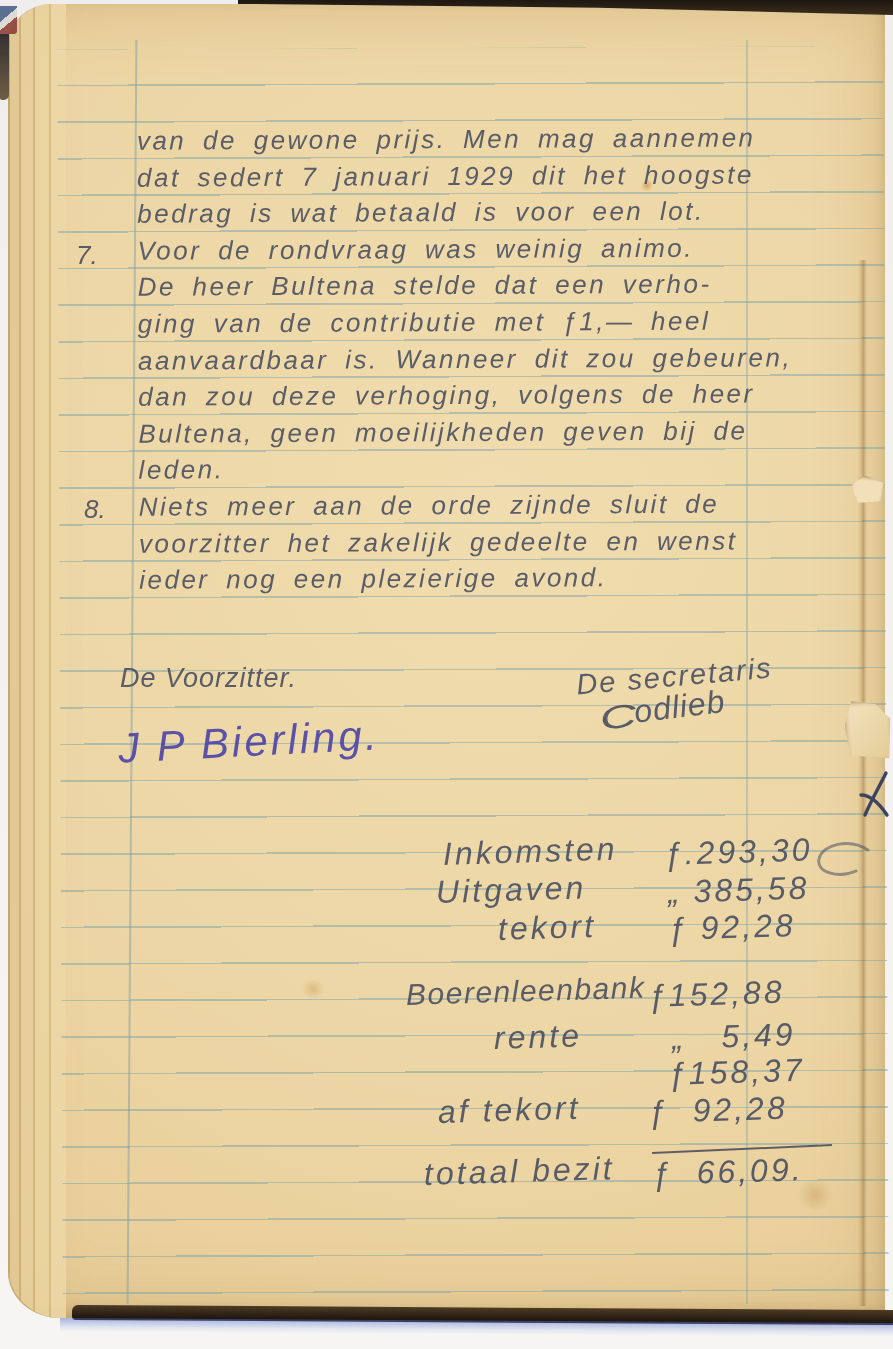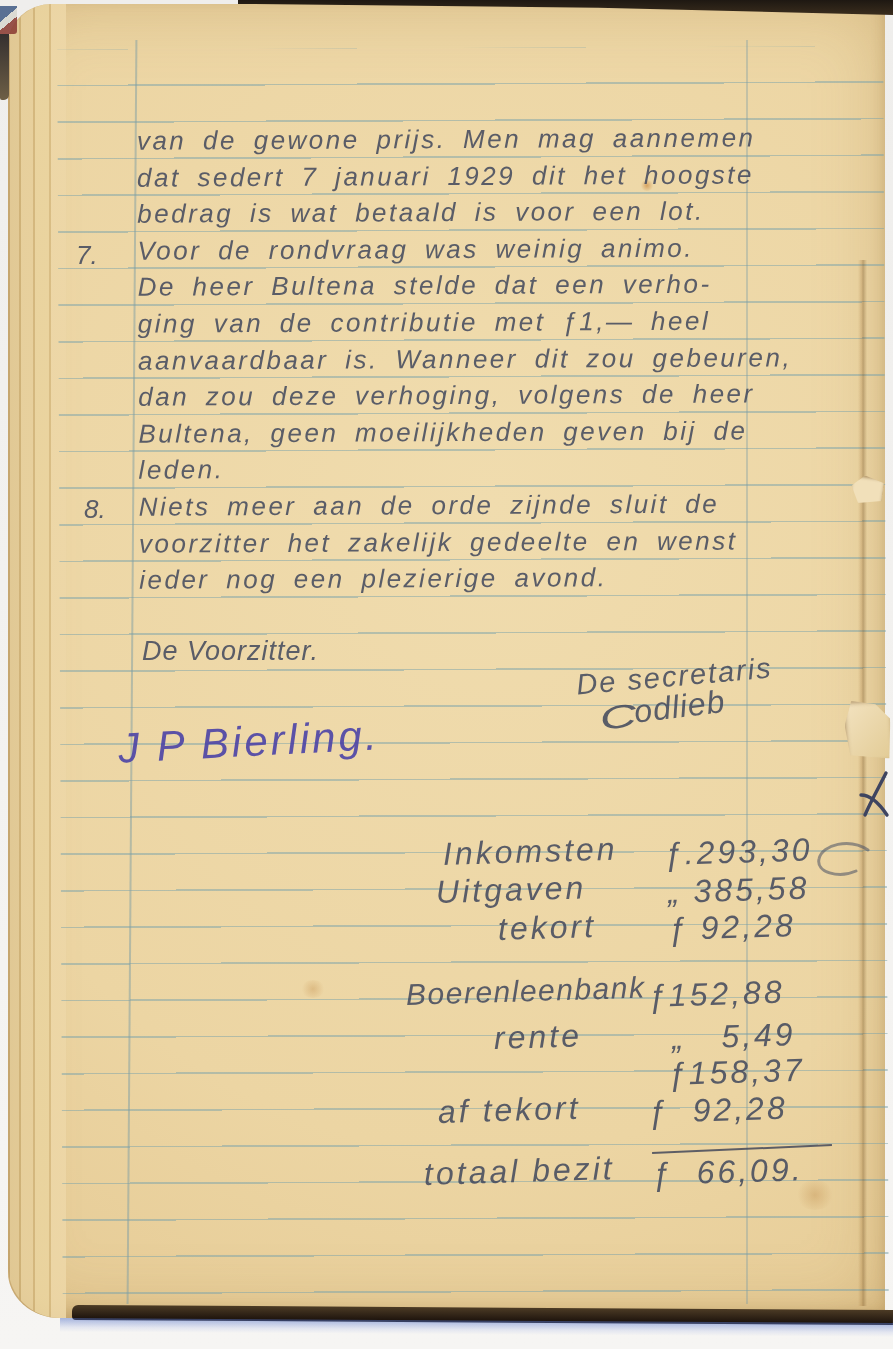--- a/index.html
+++ b/index.html
@@ -56,21 +56,21 @@
   
   .hw{font-style:italic;color:rgba(64,70,92,.85);}
   .text-col{position:absolute;left:138px;top:124px;width:640px;font-size:26px;
         letter-spacing:2.5px;word-spacing:7px;transform:rotate(-.3deg);}
   .text-col .line{height:36.6px;white-space:nowrap;}
   .item-num{position:absolute;font-size:26px;}
   .num-7{left:76px;top:240px;}
   .num-8{left:84px;top:494px;}
 
   .sig{position:absolute;white-space:nowrap;}
-  .sig-left-title{left:120px;top:636px;font-size:27px;letter-spacing:1px;margin-left:22px;}
+  .sig-left-title{left:120px;top:663px;font-size:27px;letter-spacing:1px;}
   .sig-right-title{left:576px;top:660px;font-size:29px;letter-spacing:2px;transform:rotate(-5deg);}
   .sig-right-name{left:606px;top:690px;font-size:32px;letter-spacing:1px;transform:rotate(-7deg);}
   .swash{display:inline-block;transform:scaleX(1.6) translateY(3px);margin-right:4px;}
   .sig-left-name{left:118px;top:718px;font-size:42px;letter-spacing:3px;
         color:rgba(74,67,166,.9);transform:rotate(-3deg);}
 
   .acct{position:absolute;white-space:pre;transform:rotate(-1.8deg);transform-origin:left center;}
   .acct-label{font-size:32px;letter-spacing:3px;}
   .acct-amount{font-size:32px;letter-spacing:3px;}
   .sum-line{position:absolute;left:652px;top:1148px;width:180px;height:0;

